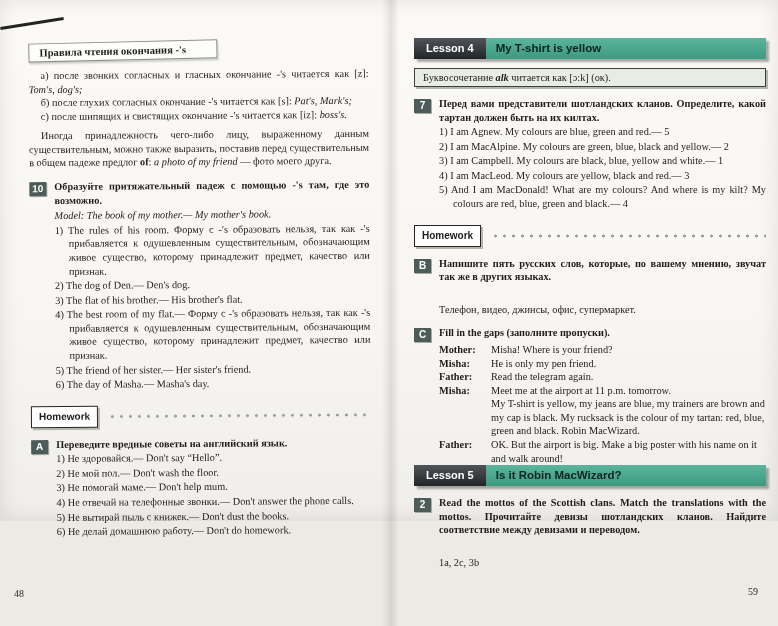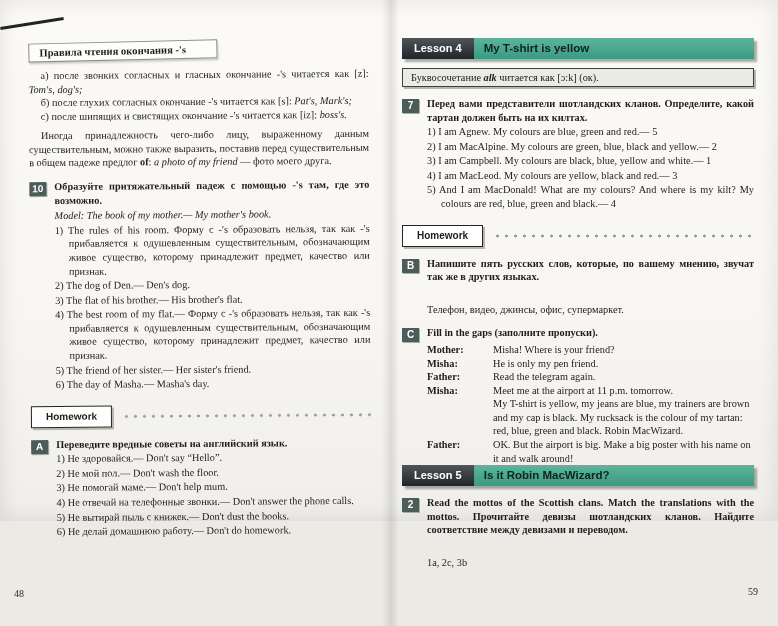--- a/index.html
+++ b/index.html
@@ -3,41 +3,41 @@
 <meta charset="utf-8">
 <style>
   *{margin:0;padding:0;box-sizing:border-box}
   html,body{width:778px;height:626px}
   body{background:#eceae5;font-family:"Liberation Serif",serif;color:#1e1d1b;overflow:hidden}
   #stage{position:relative;width:778px;height:521px;background:linear-gradient(180deg,#fbfaf7 0%,#f7f6f2 60%,#efeeea 100%);box-shadow:inset 0 0 22px rgba(0,0,0,.10)}
   .gutter{position:absolute;left:381px;top:0;width:18px;height:626px;background:linear-gradient(90deg,rgba(0,0,0,0) 0%,rgba(0,0,0,.07) 45%,rgba(0,0,0,.10) 55%,rgba(0,0,0,0) 100%)}
   .artifact{position:absolute;left:0px;top:22px;width:64px;height:3px;background:#23231f;transform:rotate(-9deg)}
   .page{position:absolute}
   .page-left{left:8px;top:26px;width:372px;padding:14px 10px 0 22px;transform:rotate(-0.4deg)}
-  .page-right{left:396px;top:8px;width:364px;padding:30px 6px 0 6px}
+  .page-right{left:408px;top:8px;width:364px;padding:30px 6px 0 6px}
   .txt,.item,.task,.model,.answer,.d-row{font-size:10.3px;line-height:1.32}
   .txt{text-align:justify;text-indent:12px}
   .it{font-style:italic}
   .bd{font-weight:bold}
   .banner{display:inline-block;border:1px solid #8d8c85;background:#fdfdfa;padding:3px 30px 3px 10px;font-weight:bold;font-size:10.6px;transform:rotate(-0.9deg);box-shadow:1px 2px 2px rgba(0,0,0,.18);margin-bottom:8px}
   .exercise{display:flex;gap:8px;margin-top:10px}
   .numbox{flex:0 0 auto;min-width:17px;height:14px;padding:0 2px;background:#4c5c59;color:#fff;font:bold 10px/14px "Liberation Sans",sans-serif;text-align:center;box-shadow:1px 1px 0 #a9aca6;margin-top:2px}
   .ex-body{flex:1;min-width:0}
   .task{font-weight:bold;text-align:justify}
   .model{font-style:italic;margin-top:2px}
   .item{text-align:justify;padding-left:14px;text-indent:-14px;margin-top:1px}
   .homework-row{display:flex;align-items:center;gap:10px;margin-top:14px}
-  .hw-box{border:1px solid #26251f;background:#fff;box-shadow:2px 2px 0 #b8b7ae;font:bold 10px/1 "Liberation Sans",sans-serif;padding:5px 14px}
+  .hw-box{border:1px solid #26251f;background:#fff;box-shadow:2px 2px 0 #b8b7ae;font:bold 10px/1 "Liberation Sans",sans-serif;padding:5px 7px}
   .dots{flex:1;height:6px;background-image:radial-gradient(circle,#98a09d 1.4px,rgba(0,0,0,0) 1.6px);background-size:9px 6px;background-repeat:repeat-x;background-position:0 50%}
   .lesson-header{display:flex;box-shadow:3px 3px 2px rgba(70,70,66,.45);margin-bottom:9px}
   .lesson-label{background:linear-gradient(#50555a,#222528);color:#fff;font:bold 11px/21px "Liberation Sans",sans-serif;padding:0 12px;white-space:nowrap}
   .lesson-title{flex:1;background:linear-gradient(#5bb59c,#3c9a82);color:#0e231d;font:bold 11.5px/21px "Liberation Sans",sans-serif;padding:0 10px}
   .alk-box{border:1px solid #3c403a;background:#e9ece2;box-shadow:2px 2px 0 #b4b7ad;padding:3px 8px;font-size:10.3px;margin-bottom:4px}
   .dialog{margin-top:3px}
-  .d-row{display:grid;grid-template-columns:48px 1fr;column-gap:18px}
+  .d-row{display:grid;grid-template-columns:48px 1fr;column-gap:4px}
   .spk{font-weight:bold}
   .pagenum{position:absolute;font-size:10px;color:#2a2a28}
   .pn-left{left:14px;top:588px}
   .pn-right{left:748px;top:586px}
   .answer{margin-top:19px}
   .mt6{margin-top:6px}
 </style>
 </head>
 <body>
 

